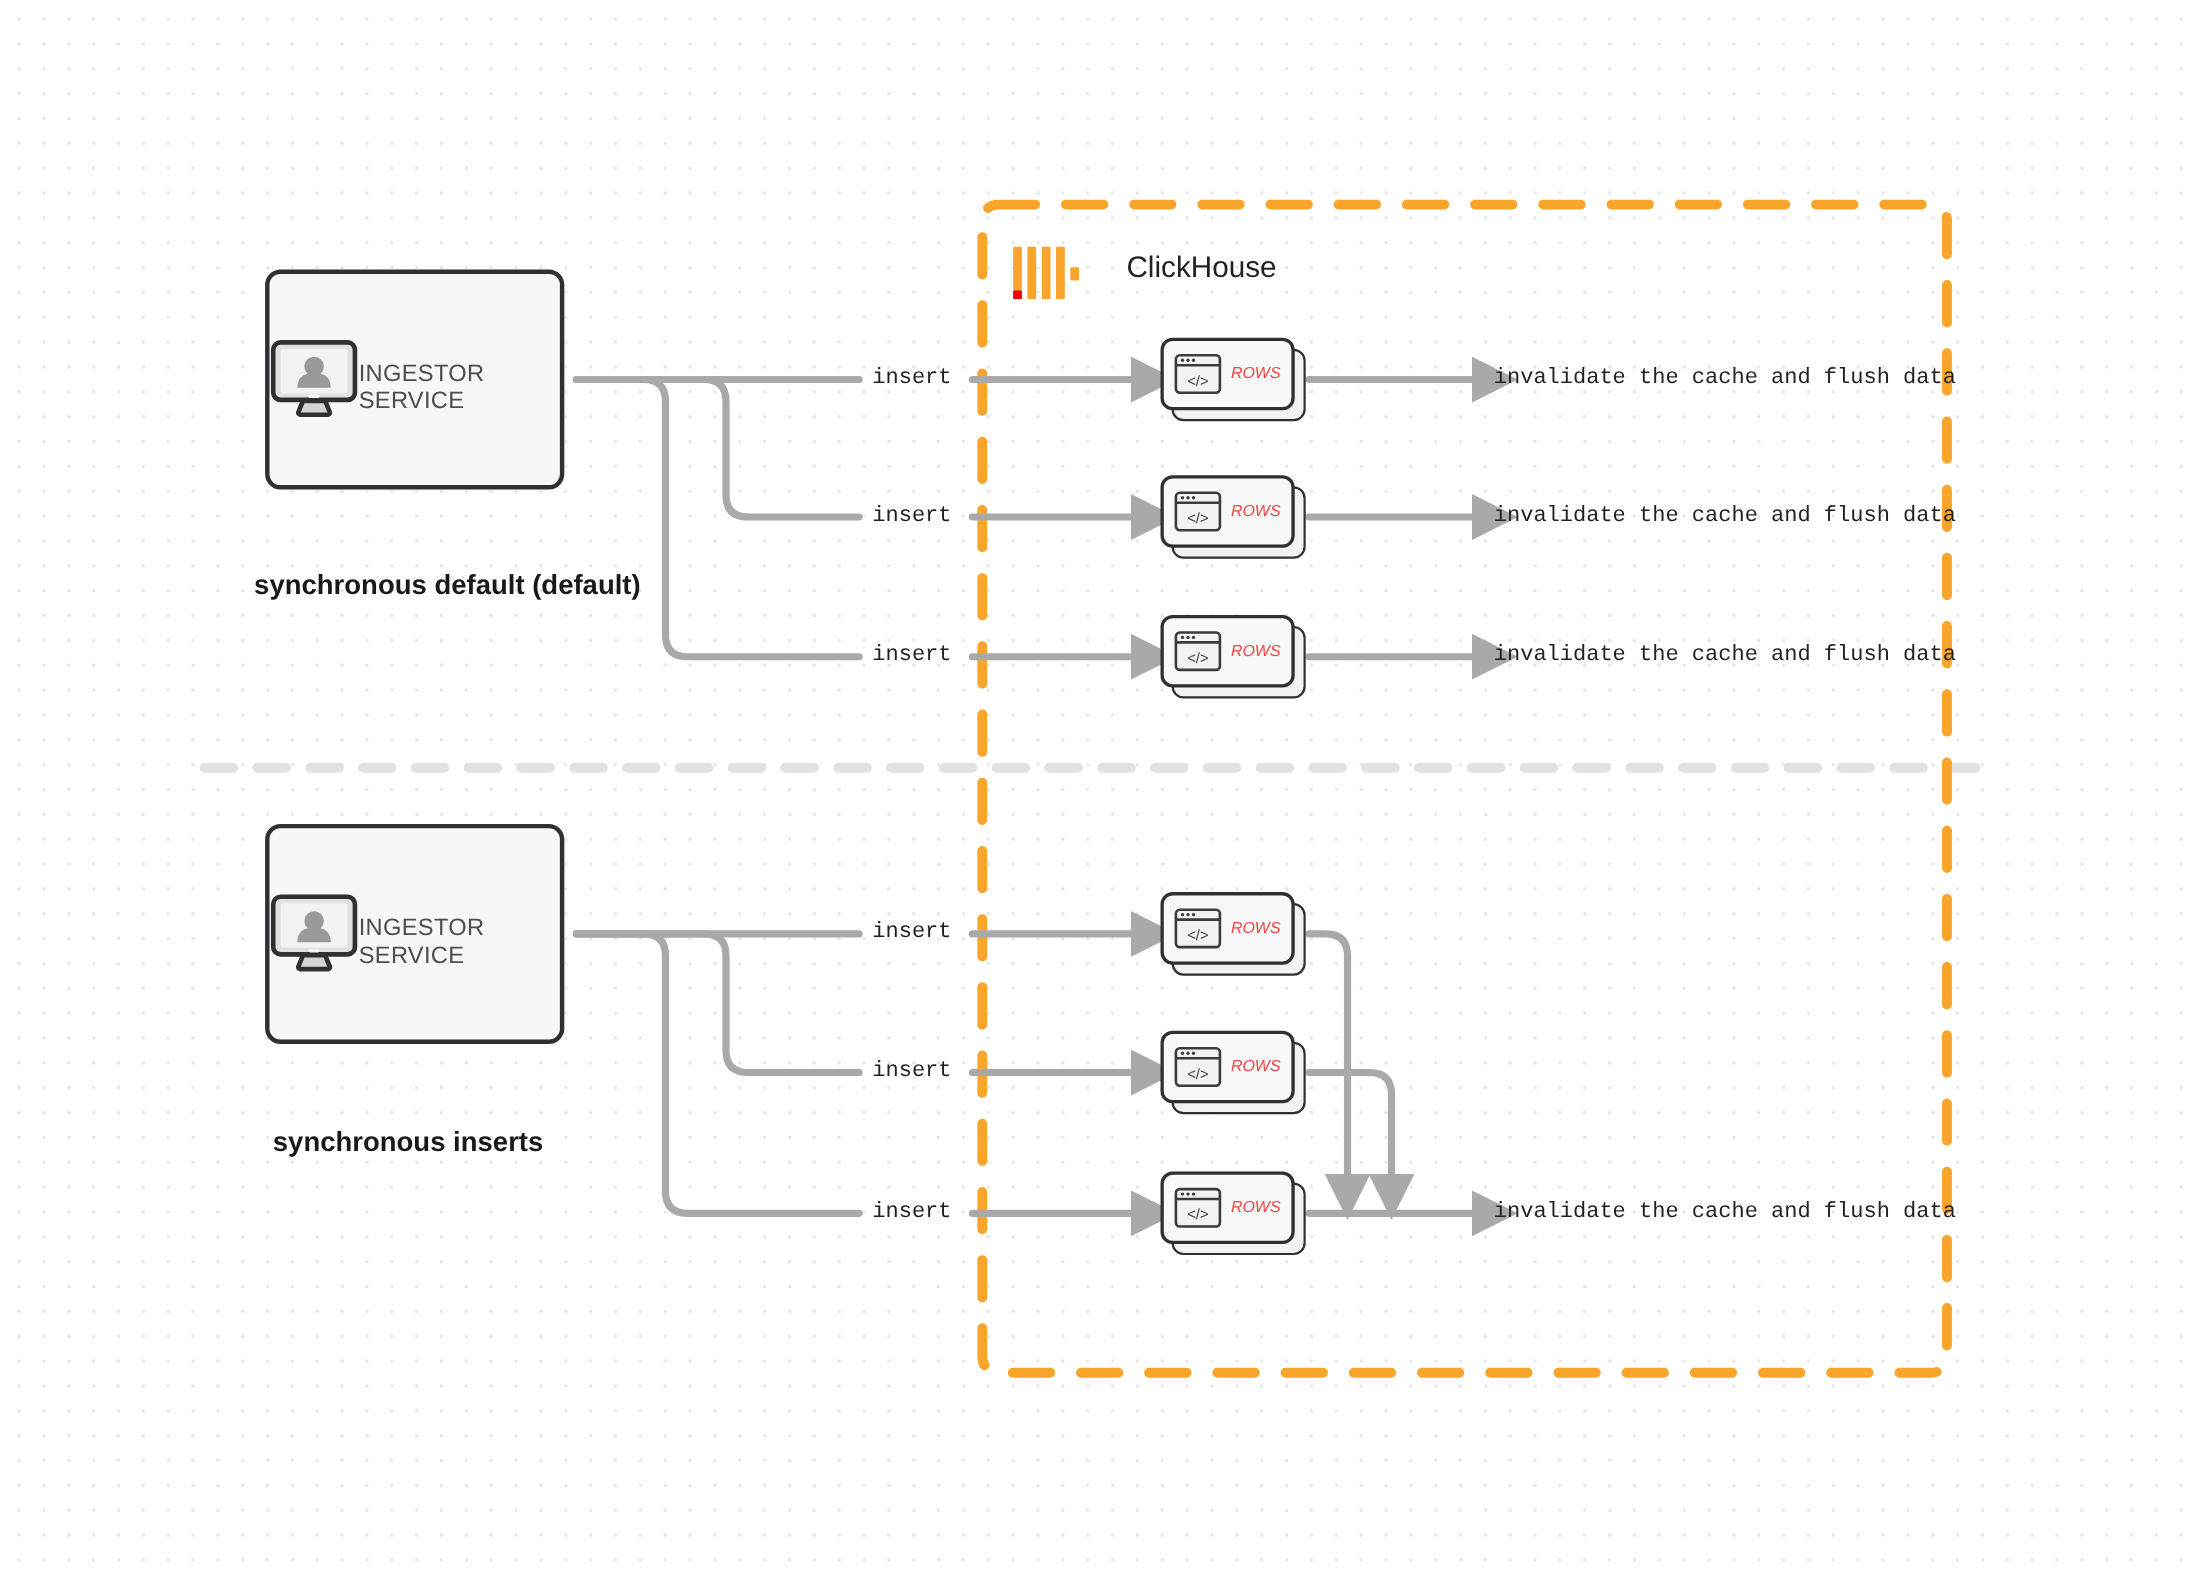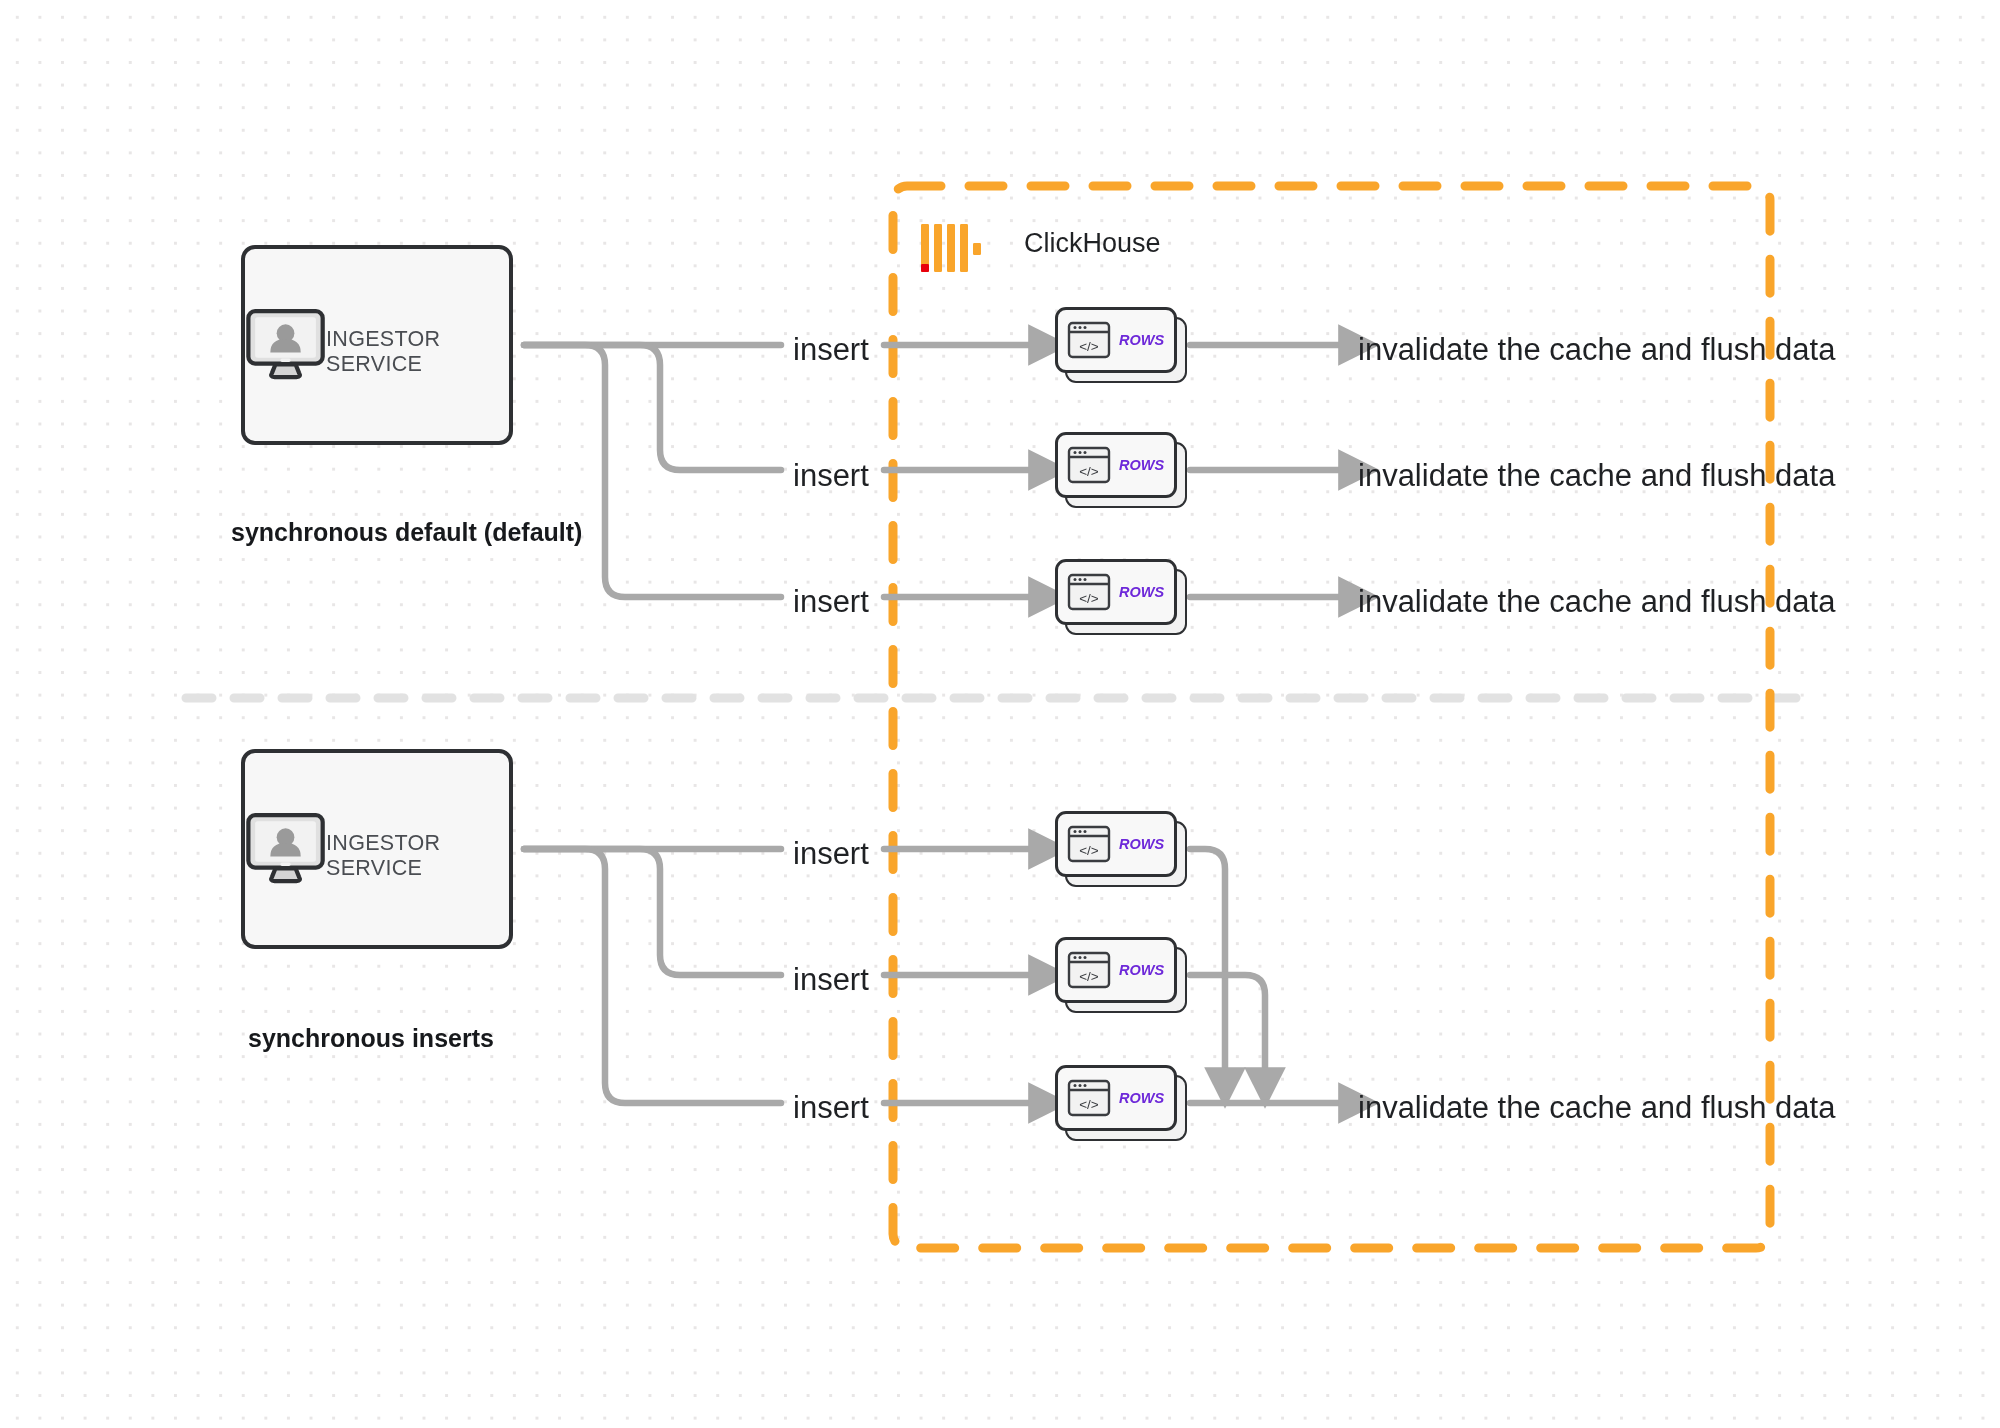--- a/index.html
+++ b/index.html
@@ -54,33 +54,33 @@
     width: 122px; height: 66px;
     background: #f8f8f8;
     border: 3px solid #2e3033;
     border-radius: 11px;
     display: flex; align-items: center;
   }
   .rowsnode .codeicon { margin-left: 9px; width: 44px; height: 38px; }
   .rowsnode .rowslabel {
     margin-left: 8px;
     font-style: italic;
-    font-weight: bold;
+    font-weight: normal;
     font-size: 14.5px;
-    color: #6d28d9;
+    color: #ef4444;
     font-family: "Liberation Sans", sans-serif;
   }
 
   
   .edge-label {
     position: absolute;
-    font-size: 31px;
+    font-size: 20px;
     color: #1f2124;
     white-space: nowrap;
-    font-family: Liberation Sans, sans-serif;
+    font-family: Liberation Mono, monospace;
   }
   .section-label {
     position: absolute;
     font-size: 25px;
     font-weight: bold;
     color: #17191c;
     white-space: nowrap;
     font-family: "Liberation Sans", sans-serif;
   }
   .brand-label {

